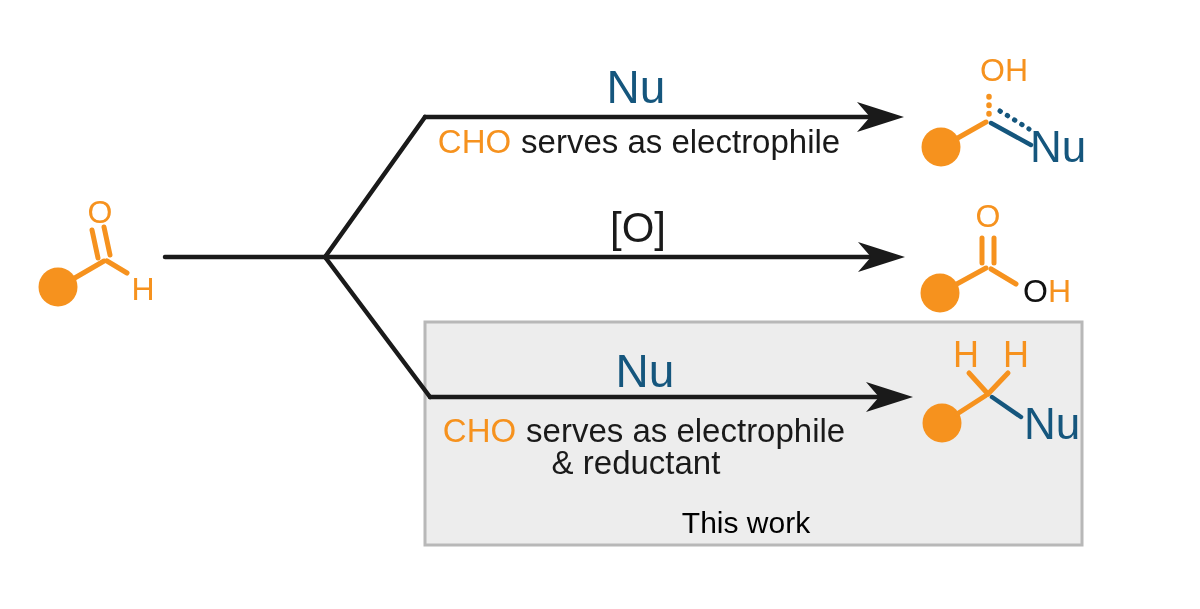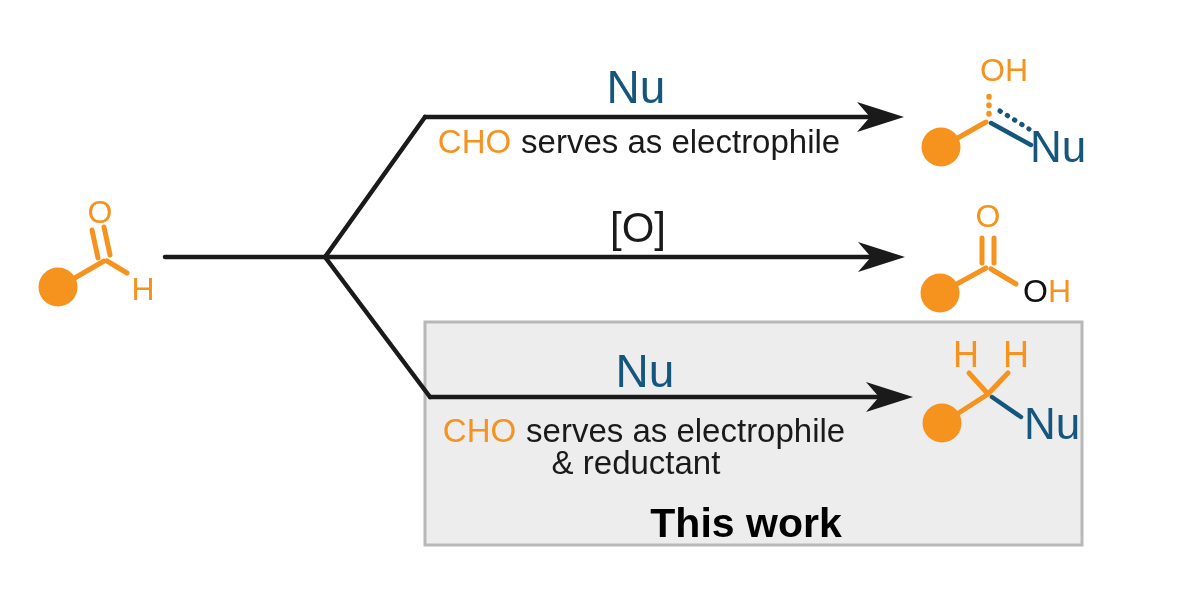--- a/index.html
+++ b/index.html
@@ -20,21 +20,21 @@
 
   
   .label { position:absolute; transform:translate(-50%,-50%); white-space:nowrap; line-height:1; }
   .atom      { font-size:32px; color:var(--orange); }
   .atom-sm   { font-size:36px; color:var(--orange); }
   .atom-nu   { font-size:44px; color:var(--blue); }
   .reagent-nu{ font-size:46px; color:var(--blue); }
   .reagent-o { font-size:42px; color:var(--ink); }
   .role      { font-size:33px; color:var(--ink); }
   .role .cho { color:var(--orange); margin-right:0.30em; }
-  .badge     { font-size:41px; font-weight:bold; color:#000; }
+  .badge     { font-size:30px; font-weight:normal; color:#000; }
   .oh-mixed .o-black { color:#111; }
   .oh-mixed .h-orange{ color:var(--orange); }
 </style>
 </head>
 <body>
 
 <div class="canvas">
 
   <svg class="scheme" width="1200" height="609" viewBox="0 0 1200 609">
 

